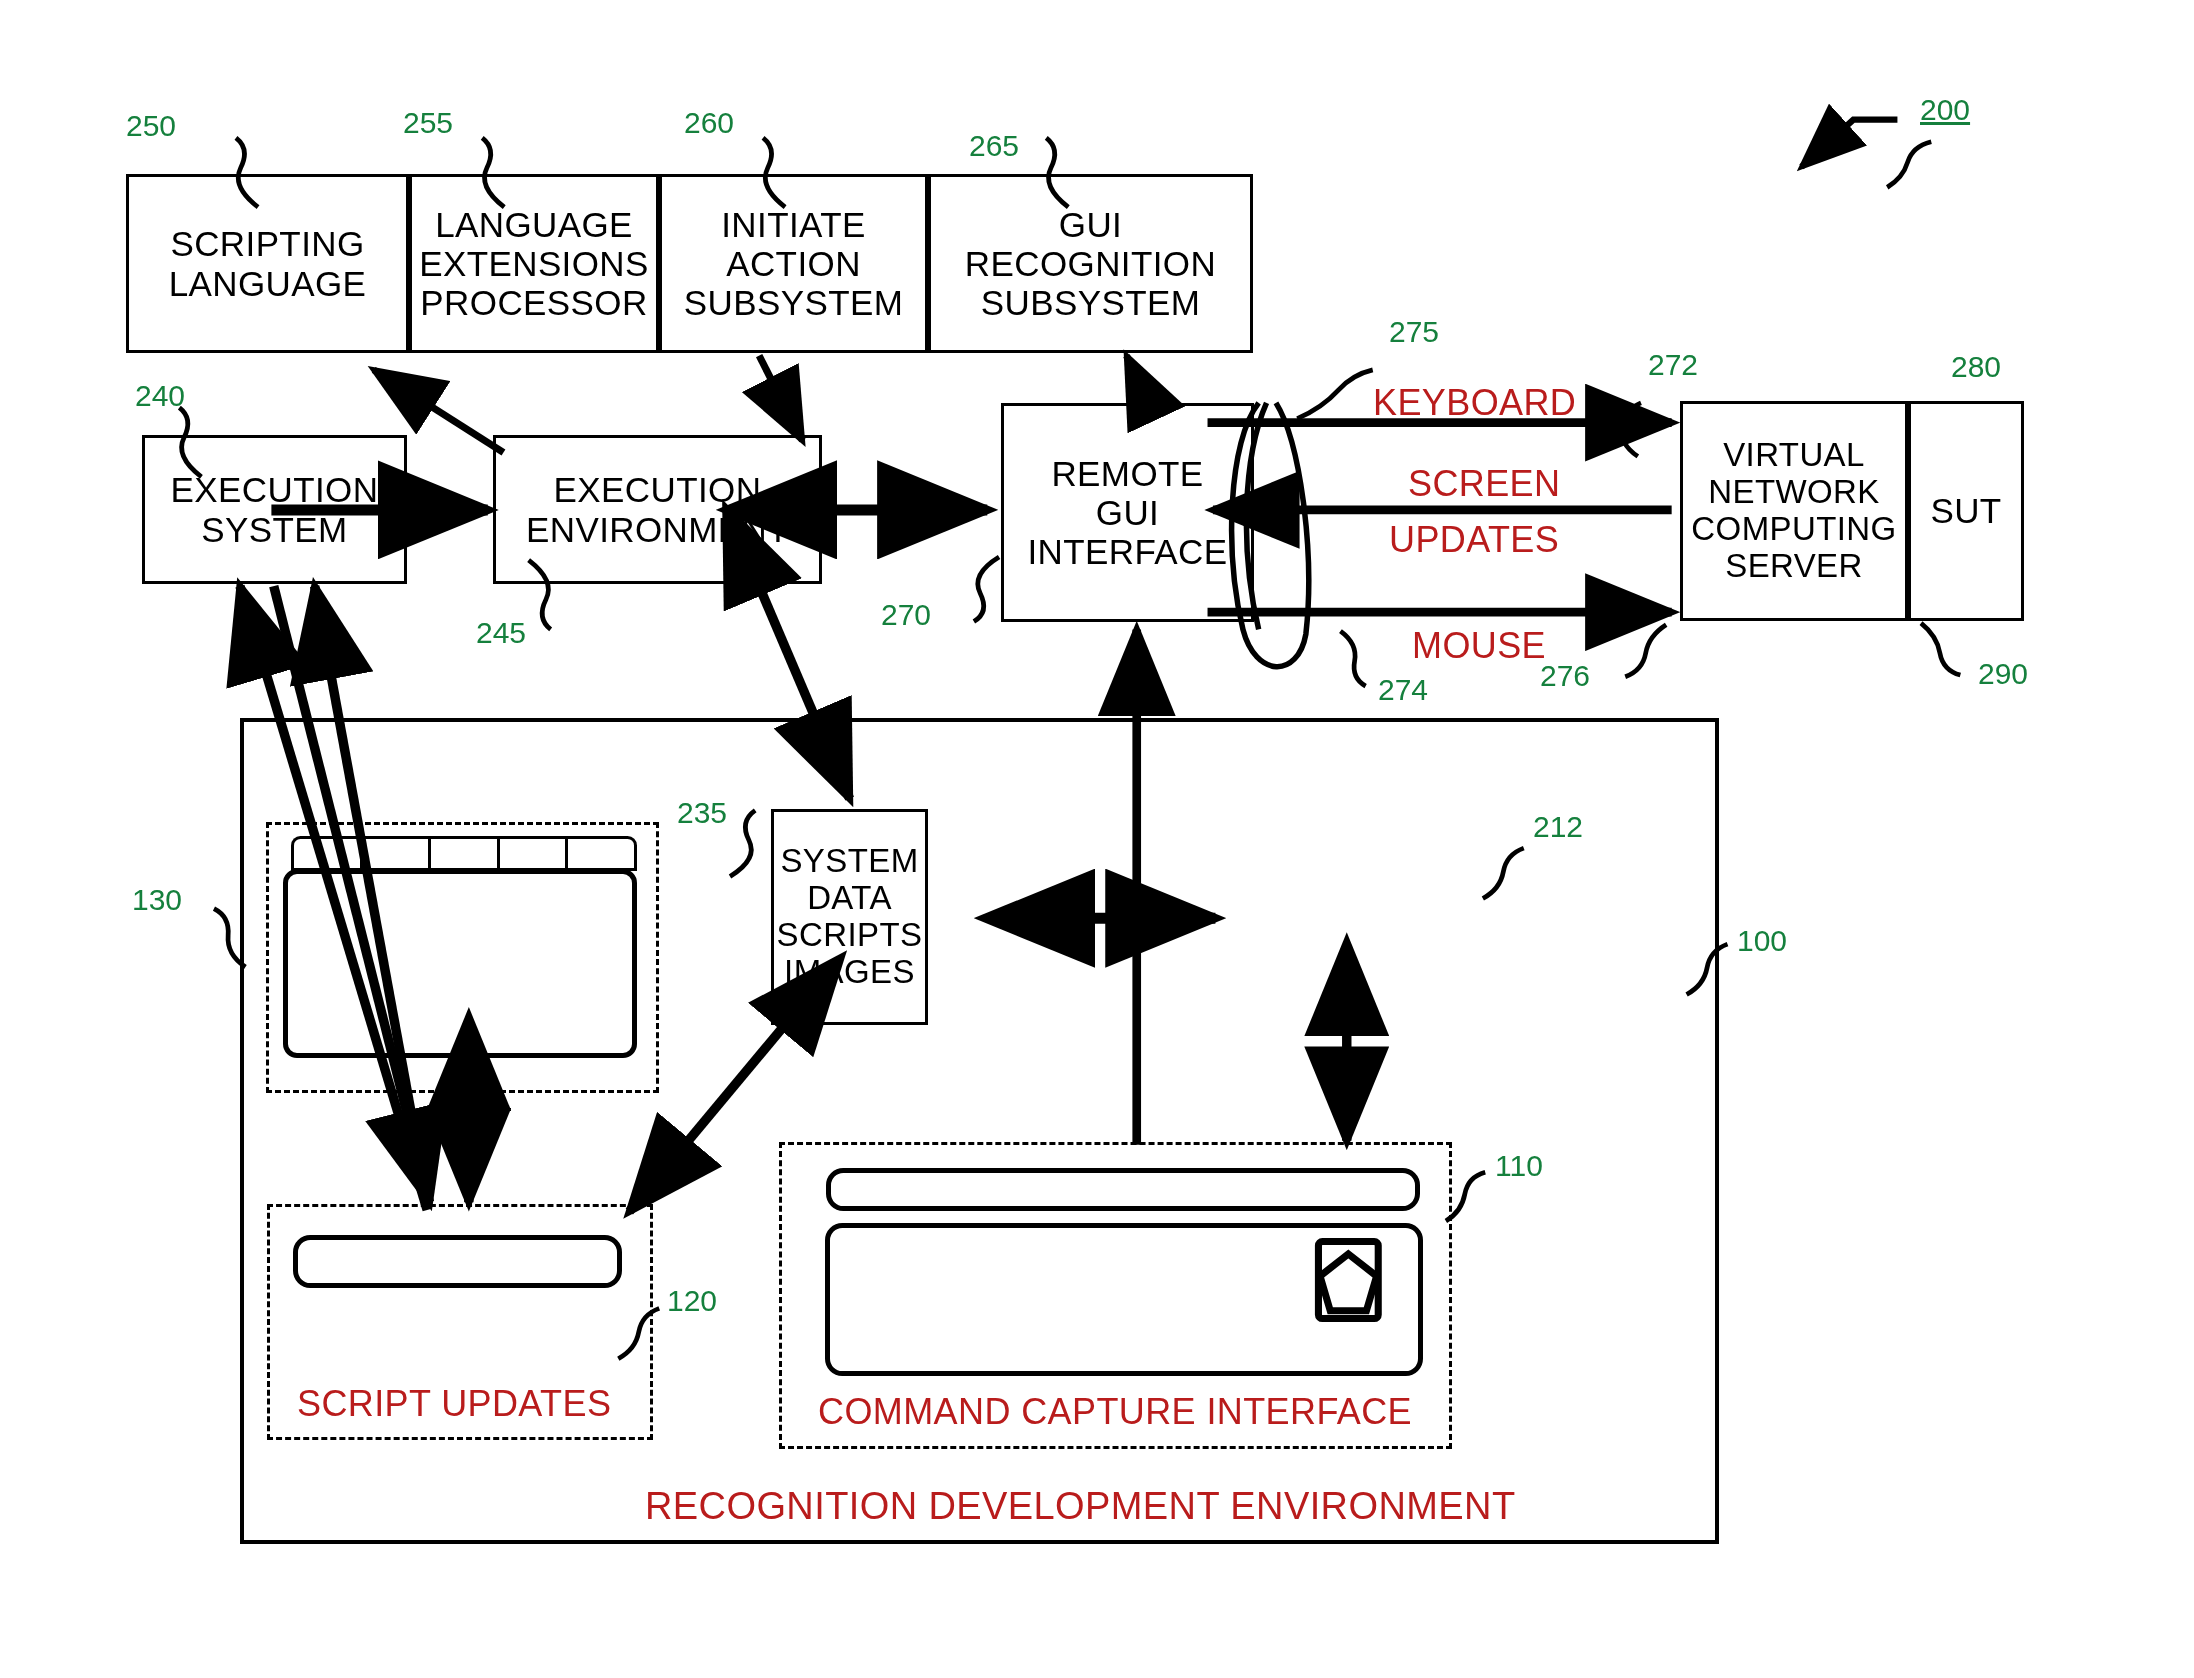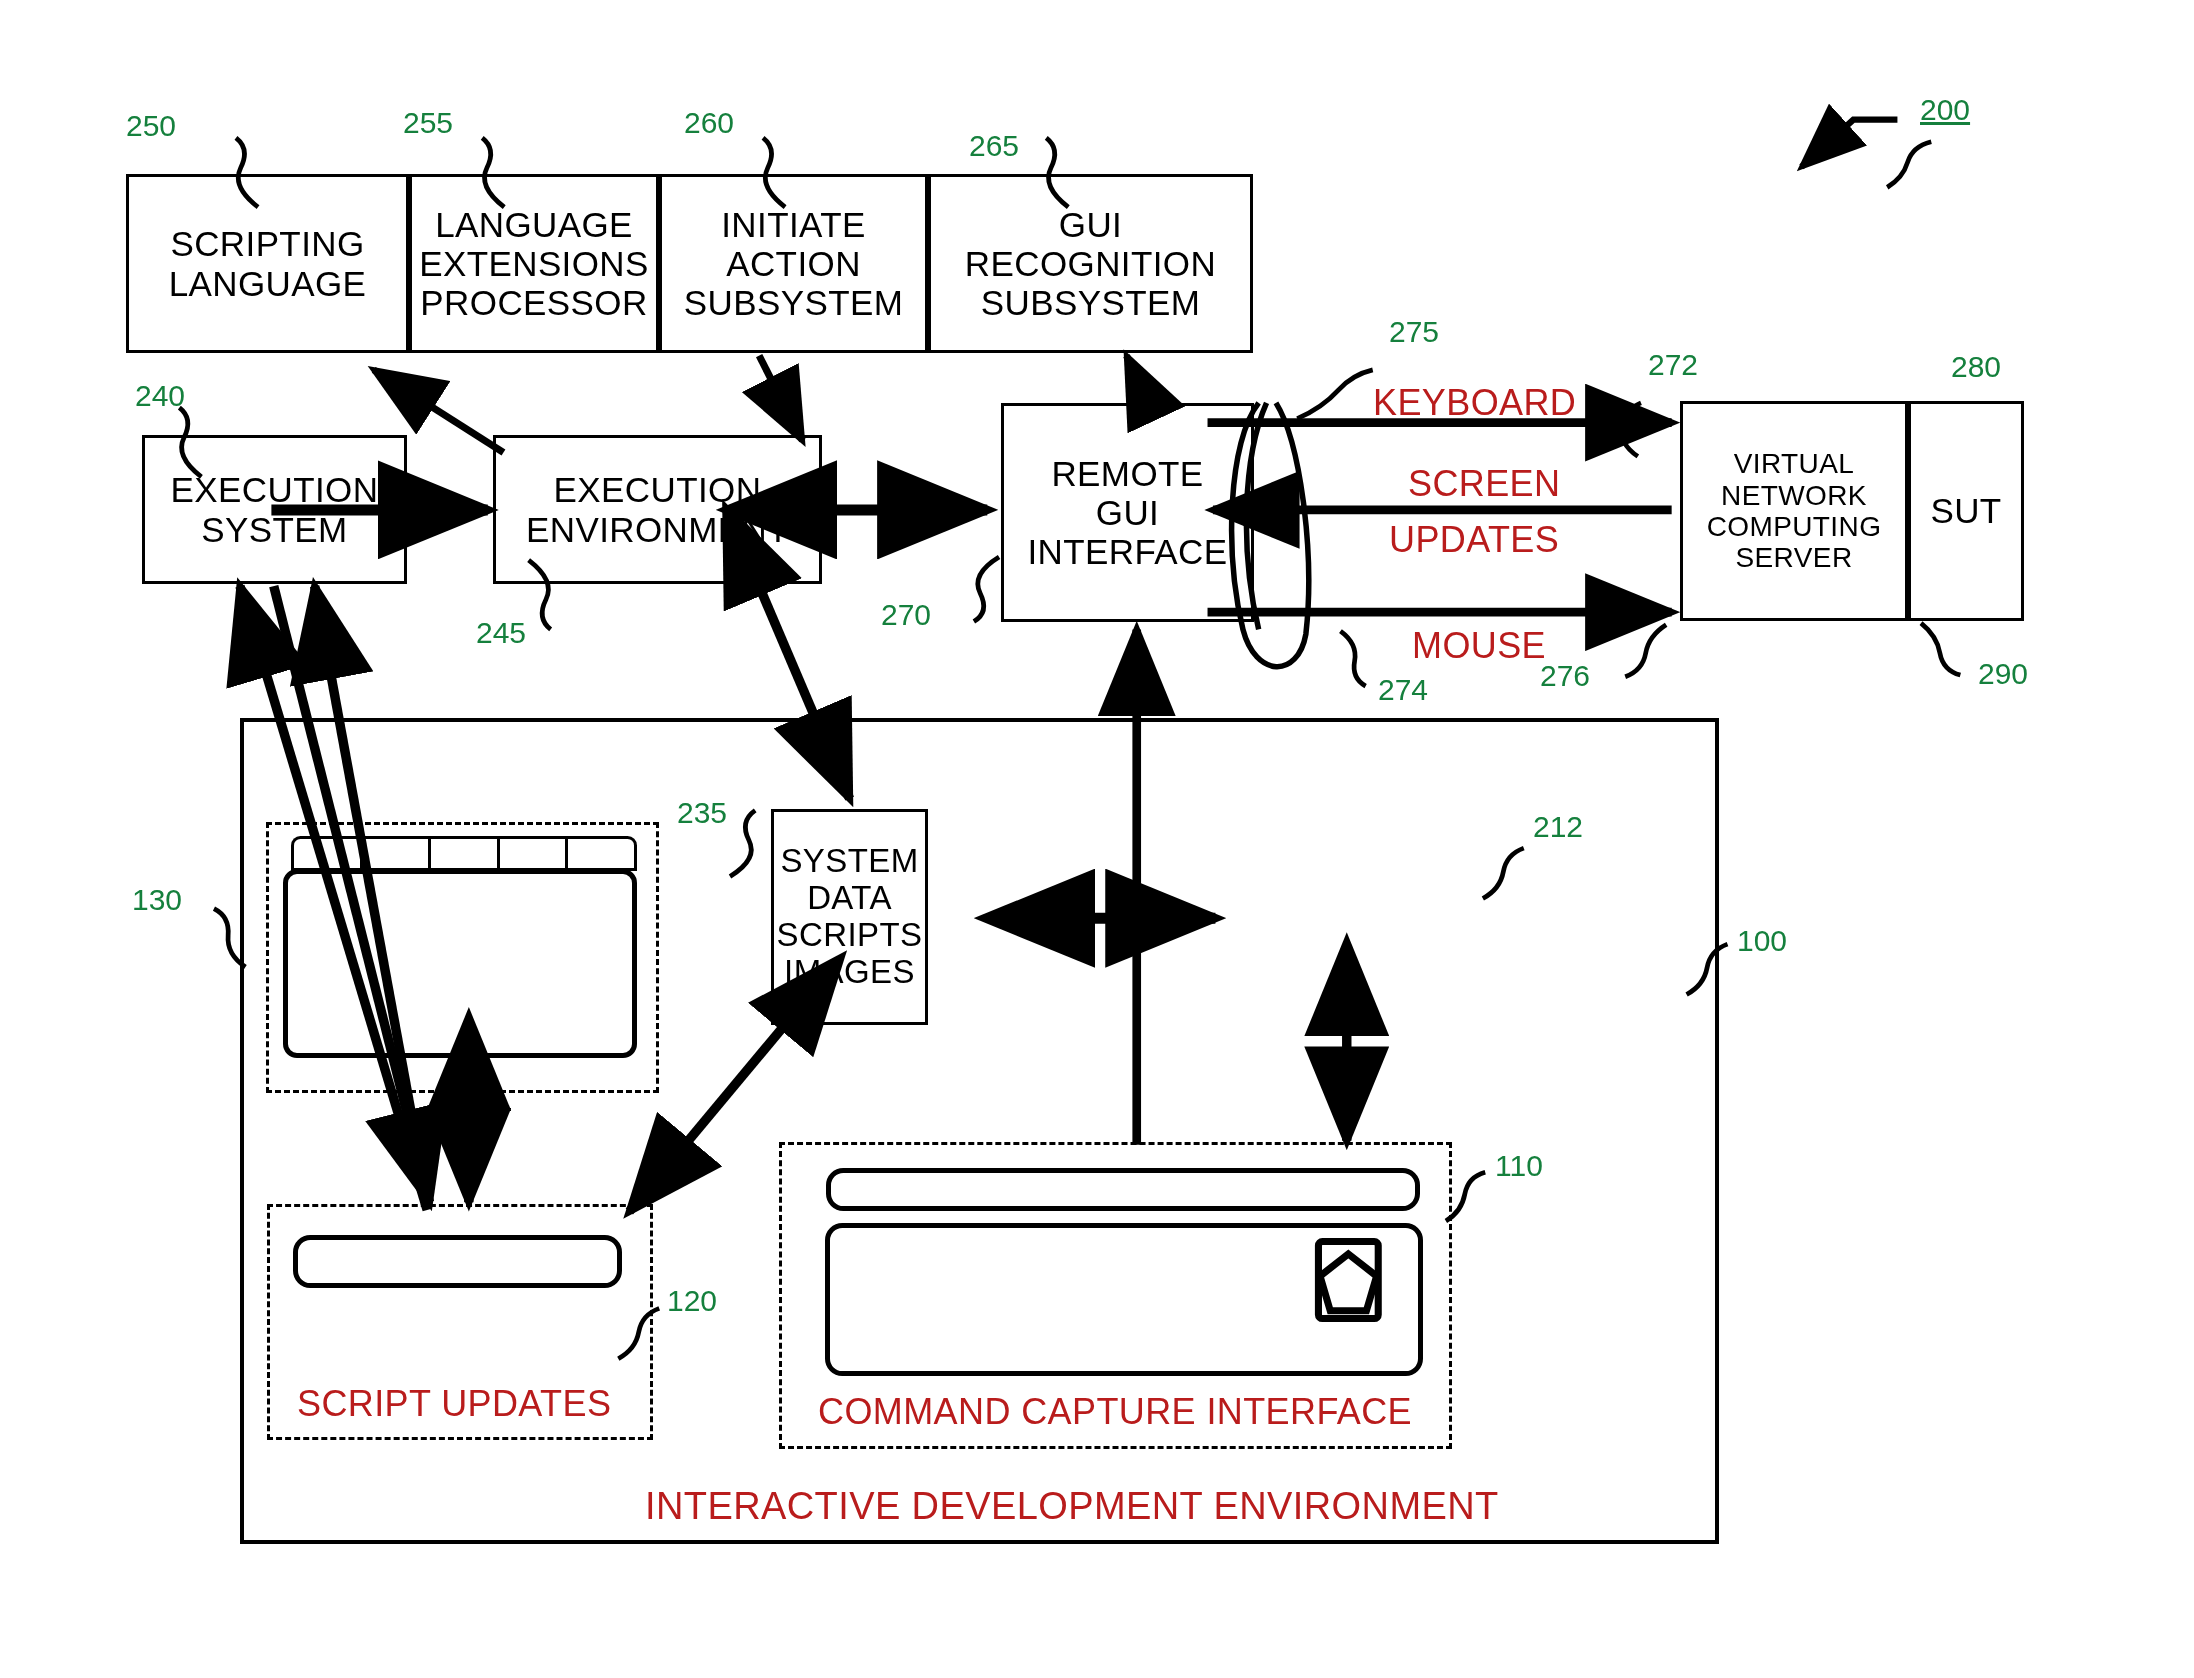--- a/index.html
+++ b/index.html
@@ -228,39 +228,39 @@
     <span>EXECUTION</span>
     <span>ENVIRONMENT</span>
   </div>
 
   <div class="box" style="left:1001px; top:403px; width:253px; height:219px;">
     <span>REMOTE</span>
     <span>GUI</span>
     <span>INTERFACE</span>
   </div>
 
-  <div class="box" style="left:1680px; top:401px; width:228px; height:220px; font-size:28px;">
+  <div class="box" style="left:1680px; top:401px; width:228px; height:220px; font-size:33px;">
     <span>VIRTUAL</span>
     <span>NETWORK</span>
     <span>COMPUTING</span>
     <span>SERVER</span>
   </div>
 
   <div class="box" style="left:1908px; top:401px; width:116px; height:220px;">
     <span>SUT</span>
   </div>
 
   <div class="lbl" style="left:1373px; top:382px;">KEYBOARD</div>
   <div class="lbl" style="left:1408px; top:463px;">SCREEN</div>
   <div class="lbl" style="left:1389px; top:519px;">UPDATES</div>
   <div class="lbl" style="left:1412px; top:625px;">MOUSE</div>
 
   <div class="box thin" style="left:240px; top:718px; width:1479px; height:826px; border-width:4.7px; display:block;"></div>
 
-  <div class="lbl" style="left:645px; top:1485px; font-size:38px;">INTERACTIVE DEVELOPMENT ENVIRONMENT</div>
+  <div class="lbl" style="left:645px; top:1485px; font-size:38px;">RECOGNITION DEVELOPMENT ENVIRONMENT</div>
 
   <div class="dashbox" style="left:266px; top:822px; width:393px; height:271px;"></div>
 
   <div class="tabstrip" style="left:291px; top:836px; width:346px; height:35px;">
     <div class="tab"></div>
     <div class="tab"></div>
     <div class="tab"></div>
     <div class="tab"></div>
     <div class="tab"></div>
   </div>

